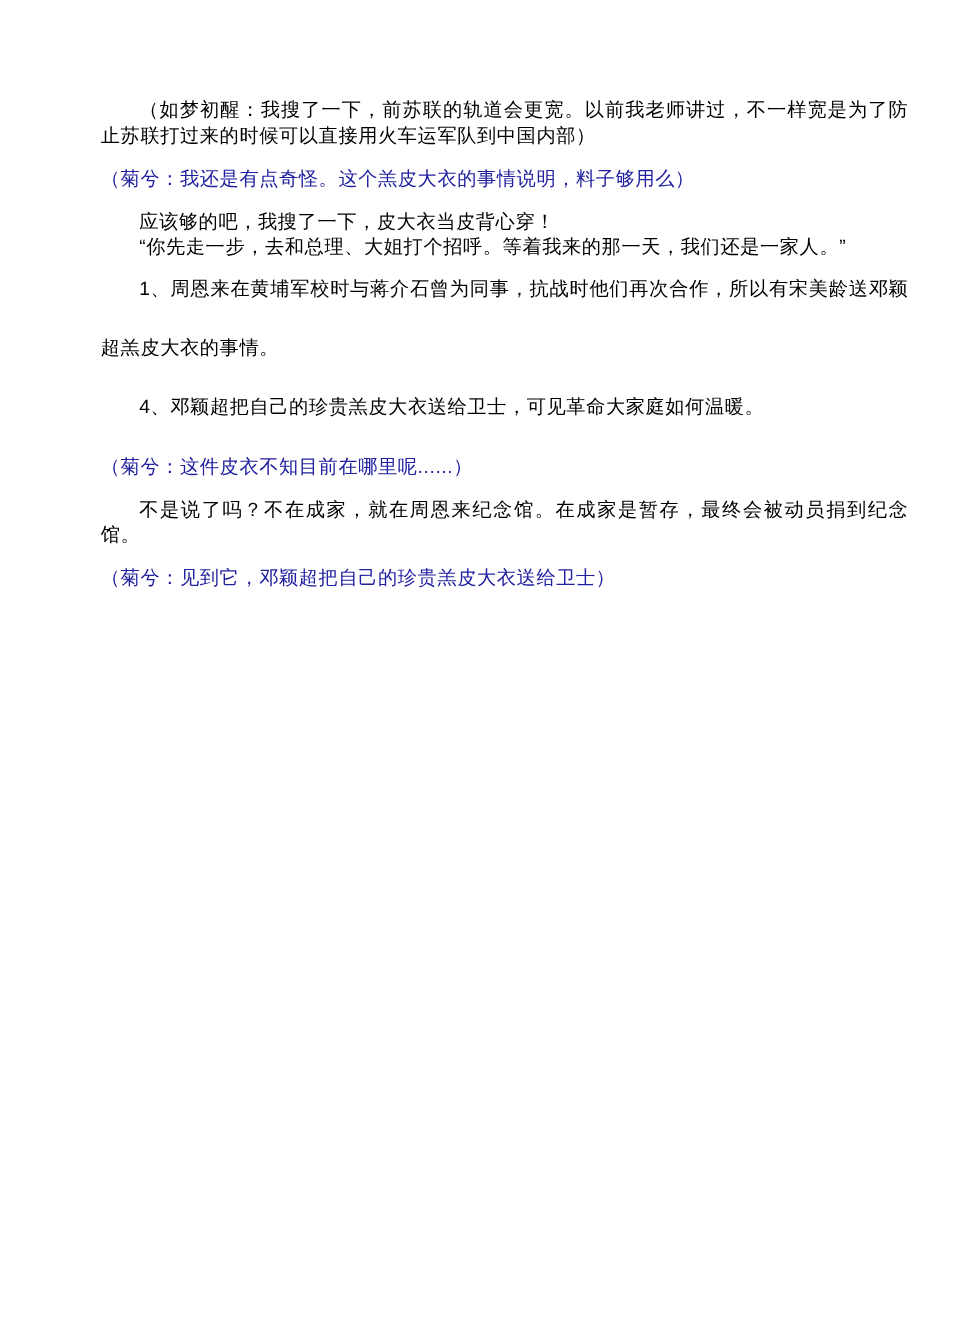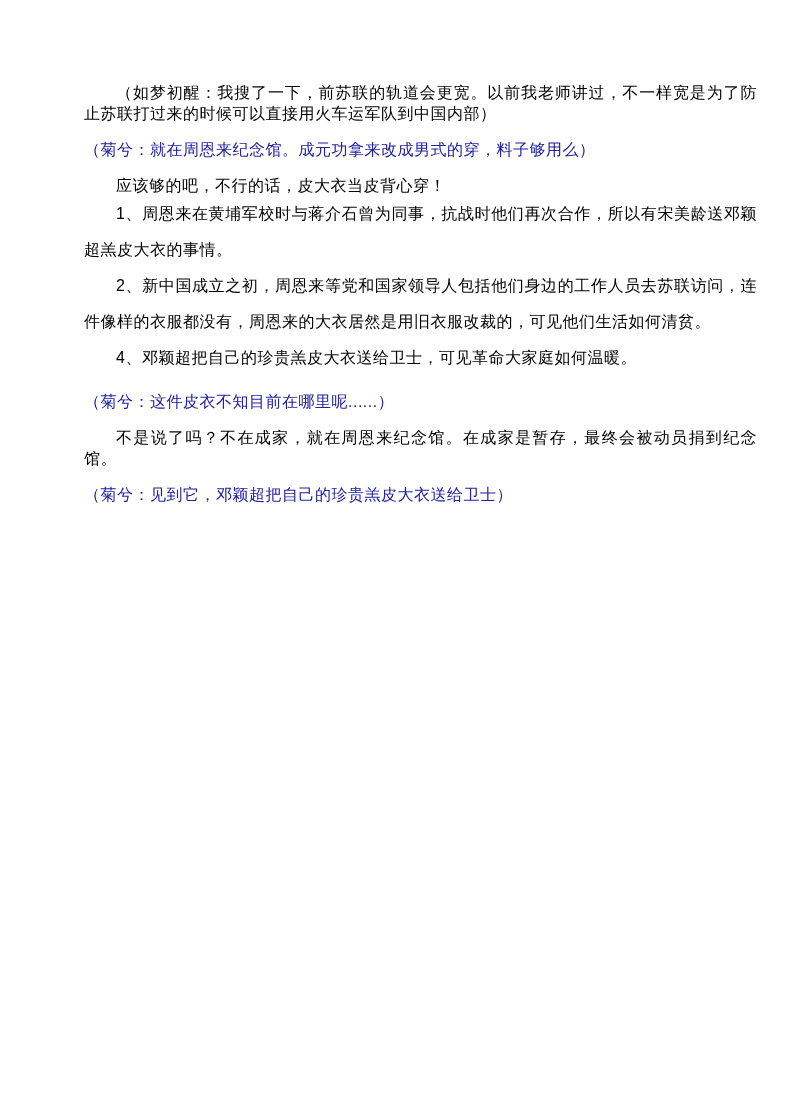--- a/index.html
+++ b/index.html
@@ -28,31 +28,31 @@
   .doc-body p.body-indent {
     text-indent: 32px;
   }
   .doc-body p.comment {
     color: var(--comment-color, #2020a0);
     margin: 15px 0;
     text-indent: 0;
   }
   .doc-body p.numbered {
     text-indent: 32px;
-    line-height: 36px;
+    line-height: 49px;
   }
 </style>
 </head>
 <body>
 
 <div class="page" style="background: rgb(255, 255, 255);">
   <div class="doc-body">
       <p class="body-indent">（如梦初醒：我搜了一下，前苏联的轨道会更宽。以前我老师讲过，不一样宽是为了防止苏联打过来的时候可以直接用火车运军队到中国内部）</p>
-      <p class="comment">（菊兮：就在周恩来纪念馆。成元功拿来改成男式的穿，料子够用么）</p>
-      <p class="body-indent">应该够的吧，不行的话，皮大衣当皮背心穿！</p>
+      <p class="comment">（菊兮：我还是有点奇怪。这个羔皮大衣的事情说明，料子够用么）</p>
+      <p class="body-indent">应该够的吧，我搜了一下，皮大衣当皮背心穿！</p>
+      <p class="body-indent">“你先走一步，去和总理、大姐打个招呼。等着我来的那一天，我们还是一家人。”</p>
       <p class="numbered">1、周恩来在黄埔军校时与蒋介石曾为同事，抗战时他们再次合作，所以有宋美龄送邓颖超羔皮大衣的事情。</p>
-      <p class="numbered">2、新中国成立之初，周恩来等党和国家领导人包括他们身边的工作人员去苏联访问，连件像样的衣服都没有，周恩来的大衣居然是用旧衣服改裁的，可见他们生活如何清贫。</p>
       <p class="numbered">4、邓颖超把自己的珍贵羔皮大衣送给卫士，可见革命大家庭如何温暖。</p>
       <p class="comment">（菊兮：这件皮衣不知目前在哪里呢......）</p>
       <p class="body-indent">不是说了吗？不在成家，就在周恩来纪念馆。在成家是暂存，最终会被动员捐到纪念馆。</p>
       <p class="comment">（菊兮：见到它，邓颖超把自己的珍贵羔皮大衣送给卫士）</p>
     </div>
 </div>
 
 </body></html>

